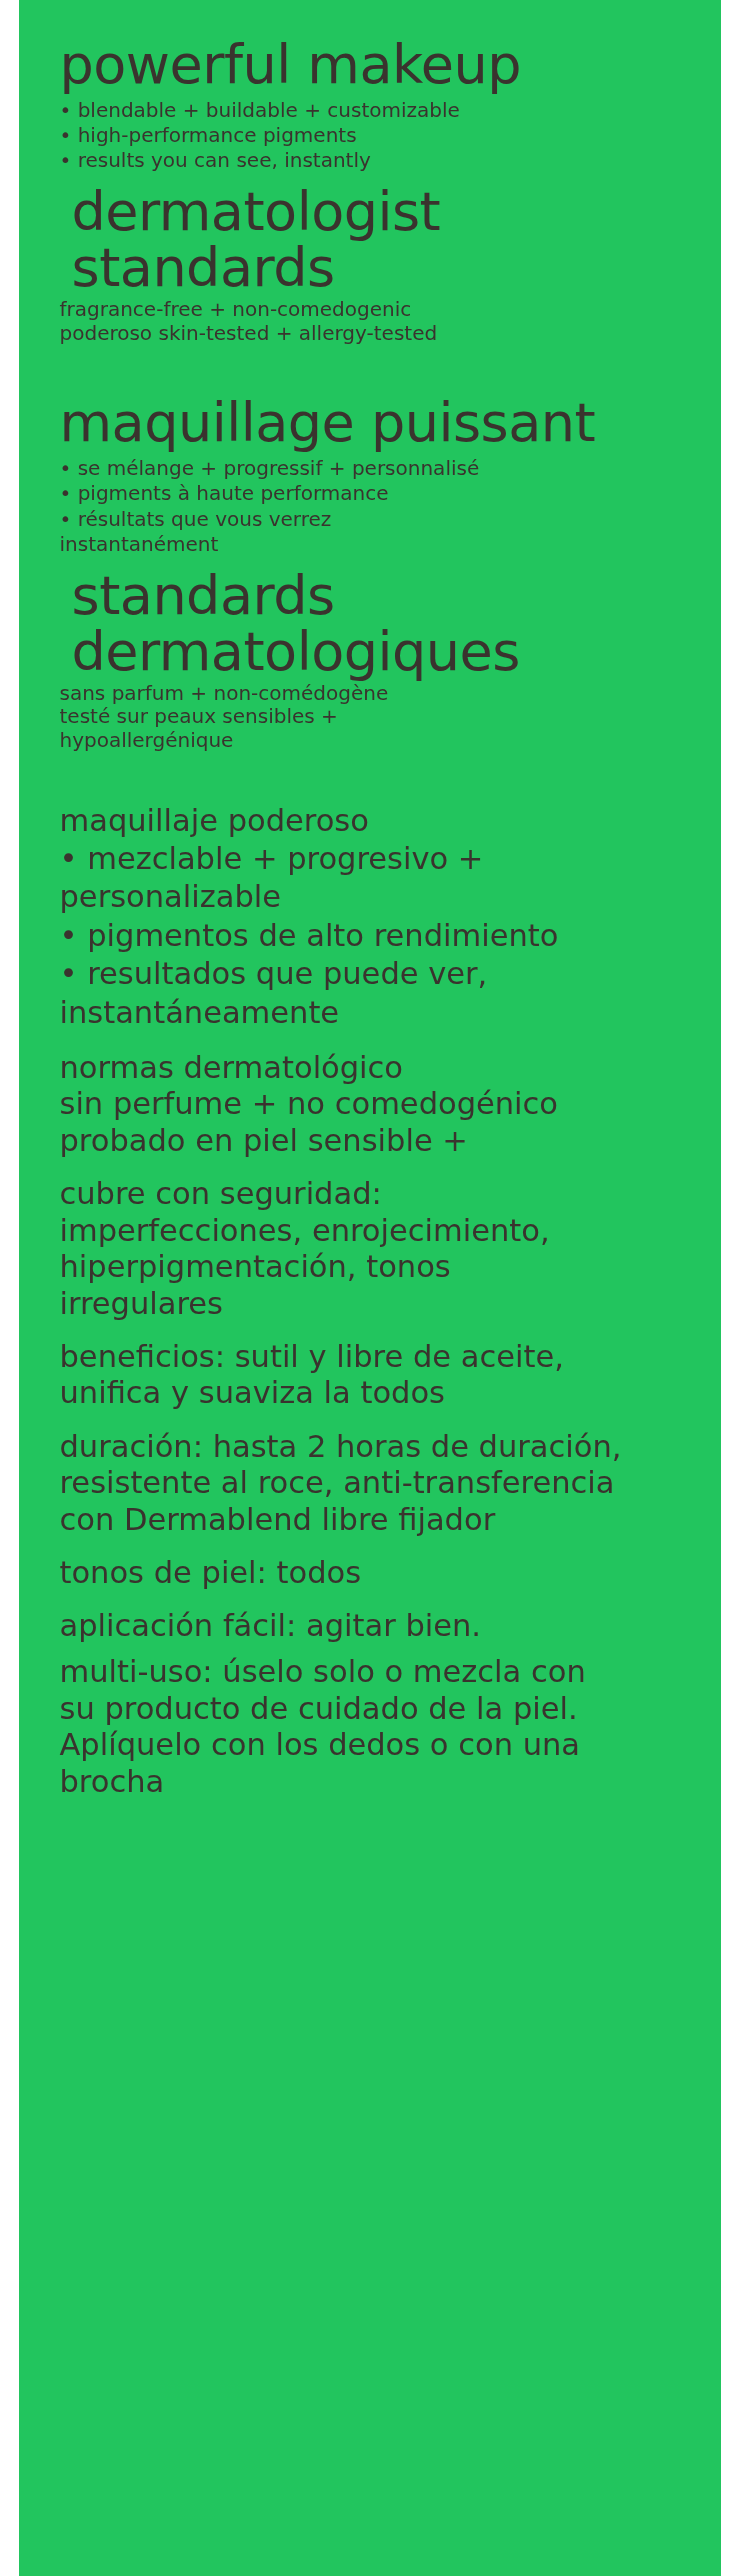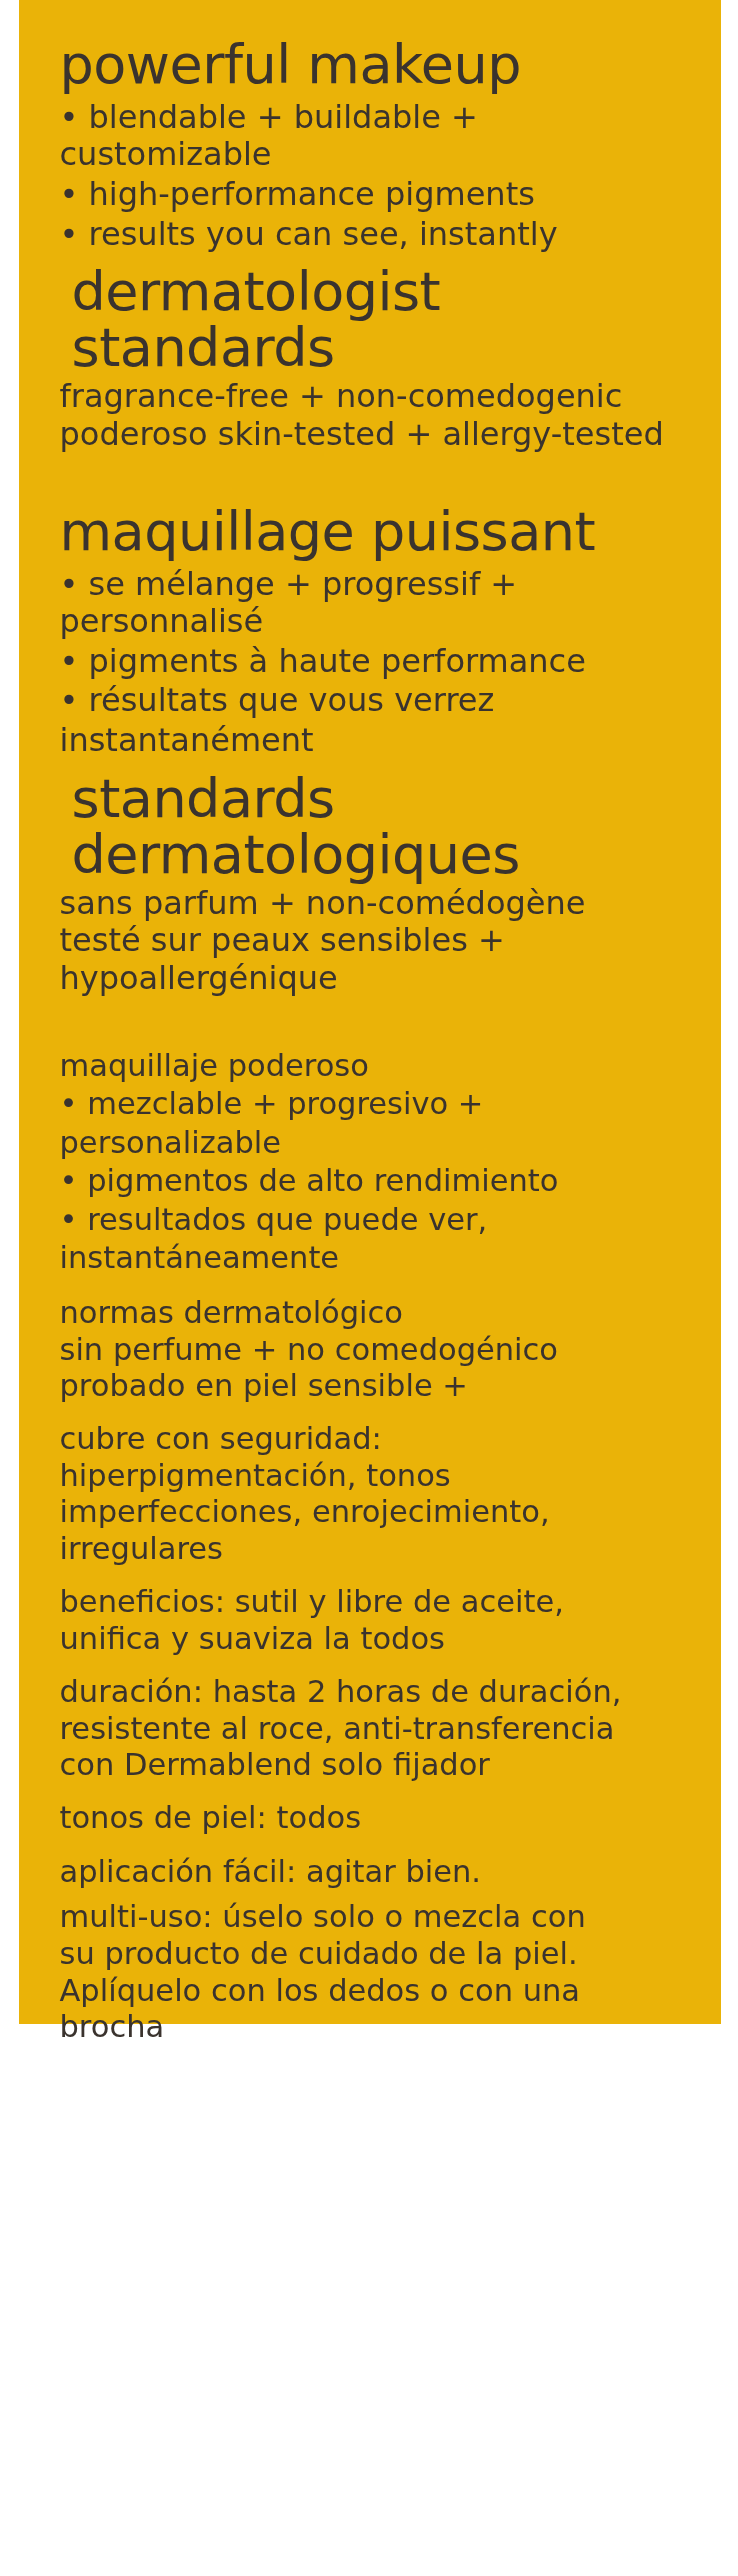--- a/index.html
+++ b/index.html
@@ -11,22 +11,22 @@
     width: 739px;
     height: 2576px;
     font-family: "DejaVu Sans", sans-serif;
     overflow: hidden;
   }
   .panel {
     position: absolute;
     left: 18.5px;
     top: 0;
     width: 702px;
-    height: 2024px;
-    background: #eab308;
+    height: 2576px;
+    background: #22c55e;
     box-sizing: border-box;
     padding: 37px 41px 37px 41px;
     color: #3a332e;
   }
   .edge-left {
     position: absolute;
     left: 0;
     top: 0;
     width: 18.5px;
     height: 2576px;
@@ -47,21 +47,21 @@
     font-weight: 400;
     color: #3a332e;
     margin: 0 0 5.5px 0;
     white-space: pre-line;
   }
   .headline.tight {
     margin-bottom: 1.8px;
     margin-left: 12px;
   }
   .body-line {
-    font-size: 32px;
+    font-size: 20px;
     line-height: 1.18;
     font-weight: 400;
     color: #3a332e;
     margin: 0;
     white-space: pre-line;
   }
   .bullets {
     margin: 1.8px 0 0 0;
   }
   .bullets .body-line {
@@ -137,38 +137,38 @@
     <div class="gap-sm"></div>
 
     <p class="body-line es-head">normas dermatológico</p>
     <p class="body-line es-body">sin perfume + no comedogénico</p>
     <p class="body-line es-body">probado en piel sensible +</p>
 
     <div class="gap-sm"></div>
 
     <div>
       <p class="body-line es-body">cubre con seguridad:</p>
+      <p class="body-line es-body">imperfecciones, enrojecimiento,</p>
       <p class="body-line es-body">hiperpigmentación, tonos</p>
-      <p class="body-line es-body">imperfecciones, enrojecimiento,</p>
       <p class="body-line es-body">irregulares</p>
     </div>
 
     <div class="gap-sm"></div>
 
     <div>
       <p class="body-line es-body">beneficios: sutil y libre de aceite,</p>
       <p class="body-line es-body">unifica y suaviza la todos</p>
     </div>
 
     <div class="gap-sm"></div>
 
     <div>
       <p class="body-line es-body">duración: hasta 2 horas de duración,</p>
       <p class="body-line es-body">resistente al roce, anti-transferencia</p>
-      <p class="body-line es-body">con Dermablend solo fijador</p>
+      <p class="body-line es-body">con Dermablend libre fijador</p>
     </div>
 
     <div class="gap-sm"></div>
 
     <div>
       <p class="body-line es-body">tonos de piel: todos</p>
     </div>
 
     <div class="gap-sm"></div>
 

